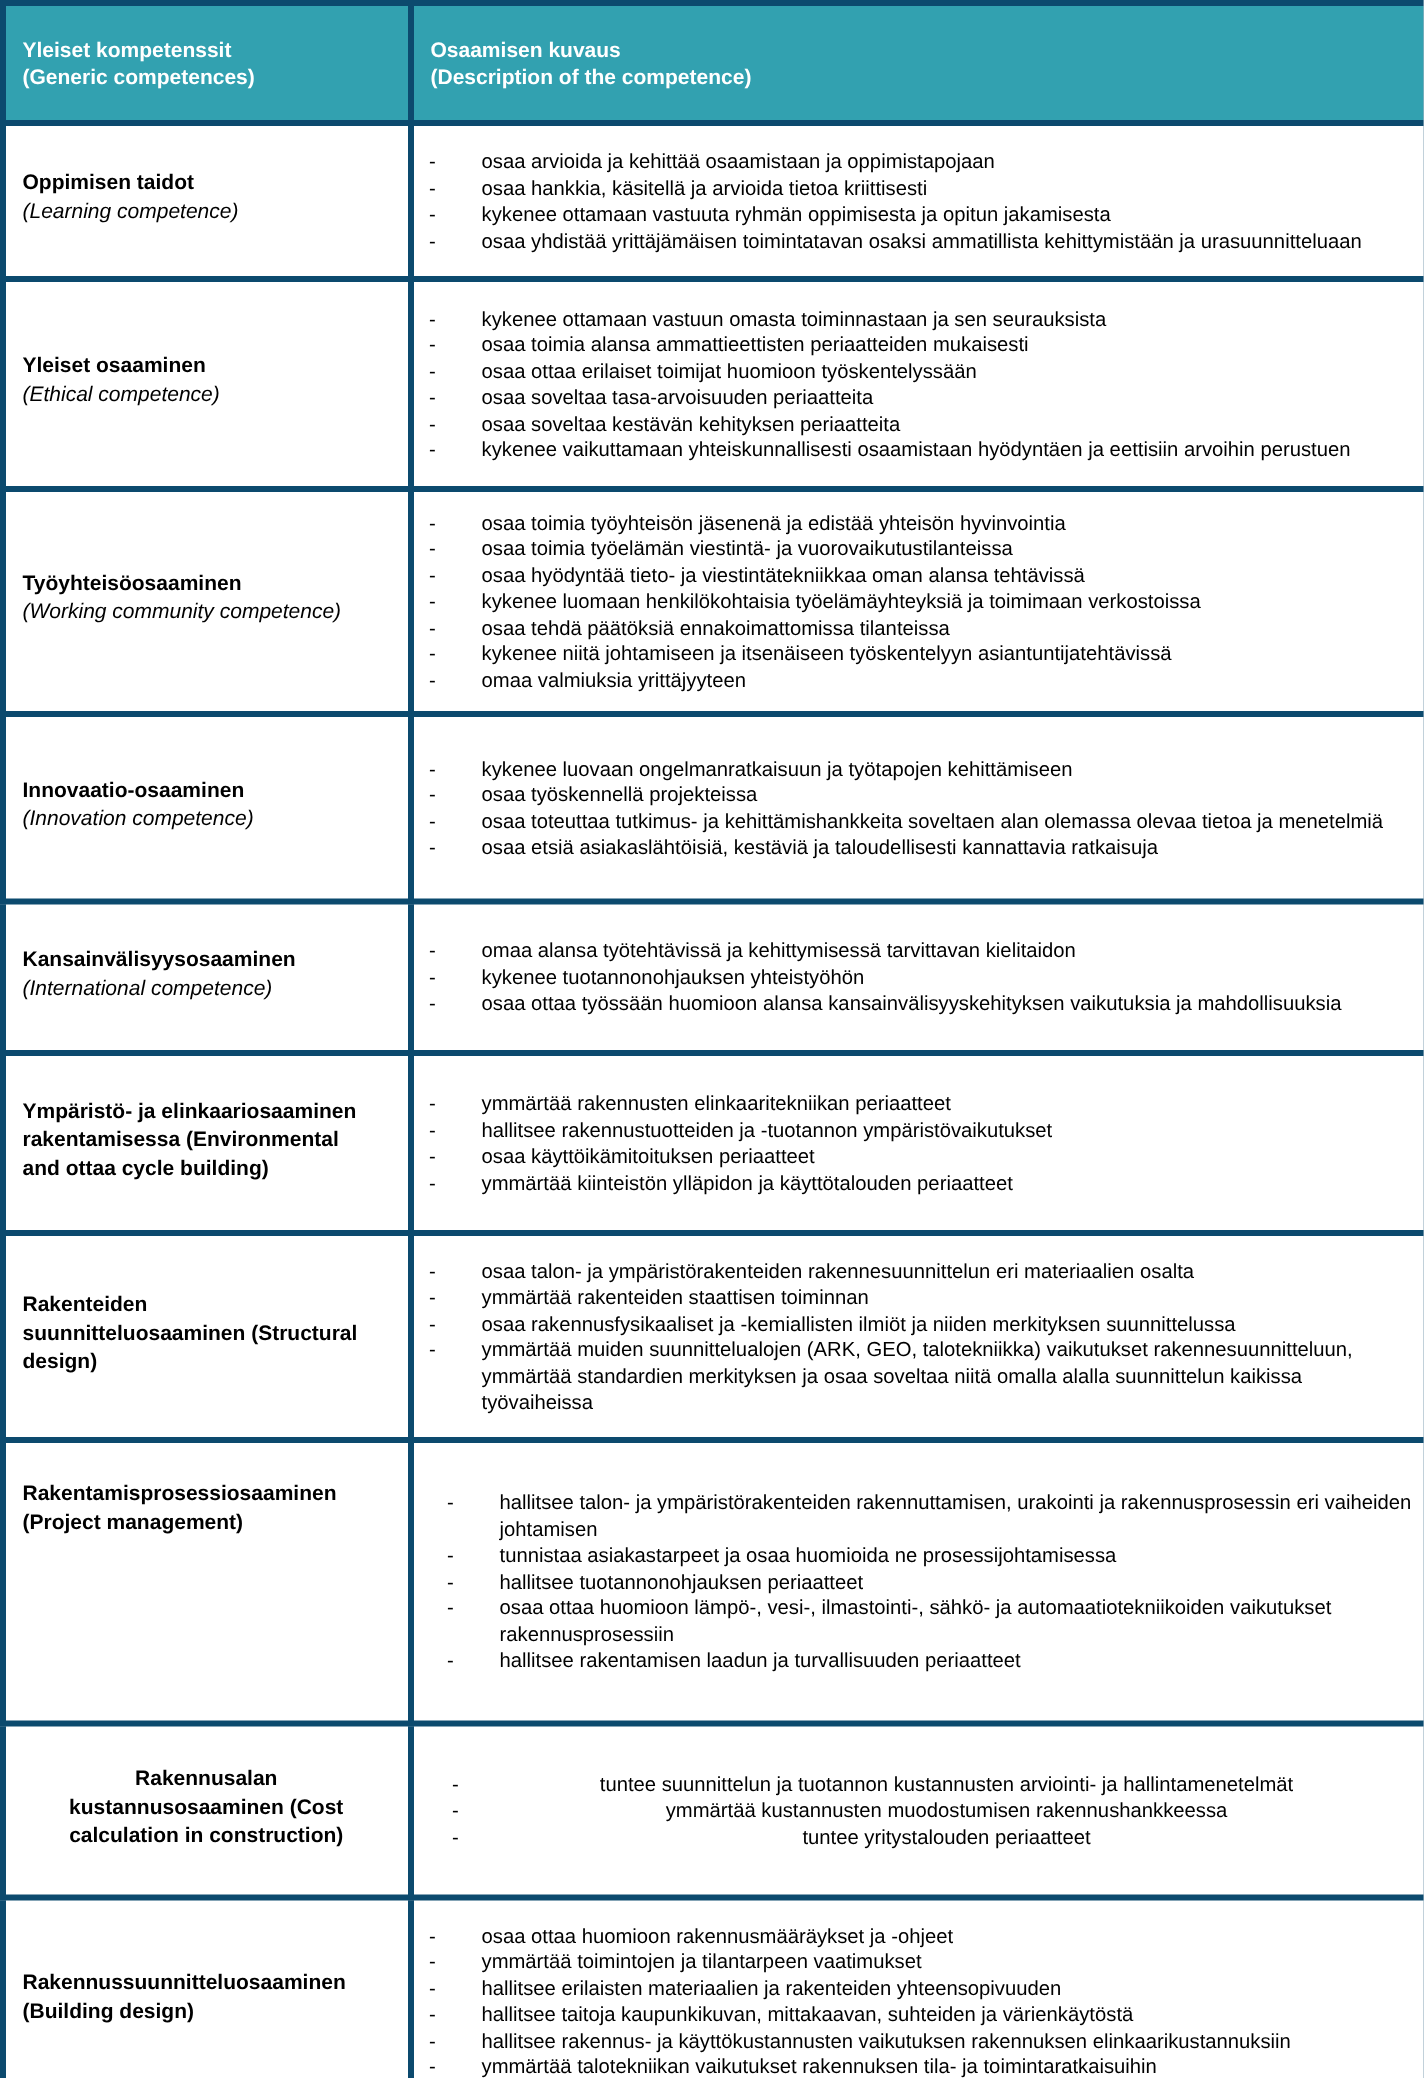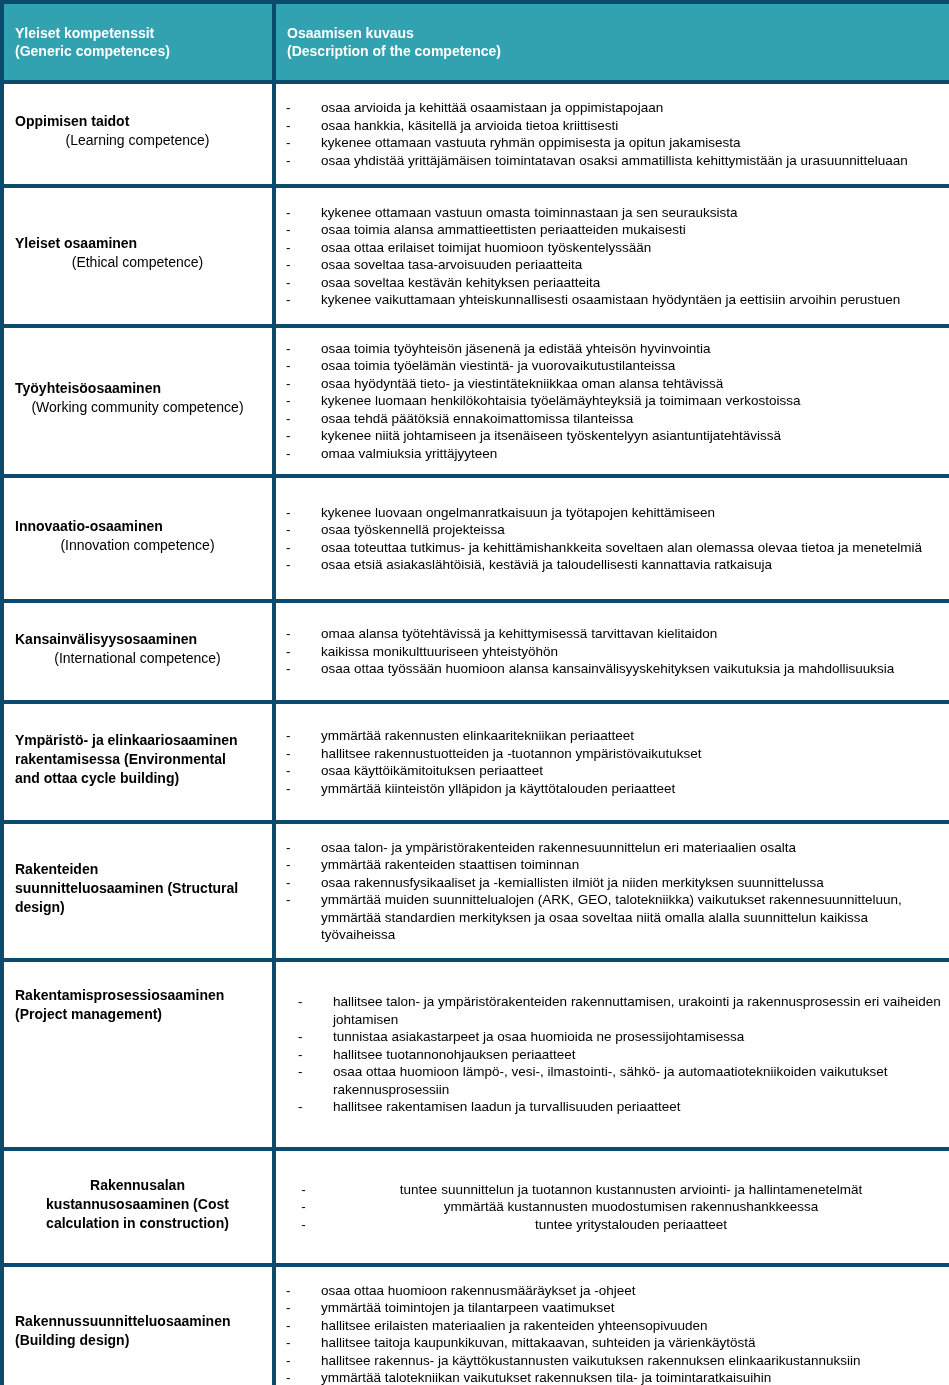--- a/index.html
+++ b/index.html
@@ -5,21 +5,21 @@
   html,body{margin:0;padding:0;background:#fff;}
   body{width:949px;font-family:"Liberation Sans","DejaVu Sans",sans-serif;color:#000;}
   table.comp{border-collapse:collapse;width:949px;table-layout:fixed;}
   table.comp col.c1{width:272px;}
   table.comp col.c2{width:677px;}
   table.comp td{border:4px solid #0c4a6e;vertical-align:middle;overflow:hidden;}
   tr.hdr td{background:var(--hdr-bg,#32a1b0);color:#fff;font-weight:bold;font-size:14px;line-height:18px;padding:6px 10px 6px 11px;white-space:pre-line;}
   tr.hdr2 td{border-top-width:3px;}
   td.left{padding:6px 12px 12px 11px;font-size:14px;line-height:19px;font-weight:bold;}
   td.left .t-fi{font-weight:bold;white-space:pre-line;}
-  td.left .t-en{font-weight:normal;text-align:center;}
+  td.left .t-en{font-weight:normal;font-style:italic;}
   td.right{padding:6px 8px 6px 8px;font-size:13.5px;line-height:17.5px;}
   .bullet{display:flex;align-items:flex-start;}
   .dash{flex:none;width:35px;padding-left:2px;}
   .btxt{flex:1;min-width:0;}
   
   tr.h-hdr1 td{height:64px;}
   tr.h-r1 td{height:82px;}
   tr.h-r2 td{height:118px;}
   tr.h-r3 td{height:128px;}
   tr.h-r4 td{height:103px;}
@@ -176,21 +176,21 @@
       <div class="t-fi">Kansainvälisyysosaaminen</div>
       <div class="t-en">(International competence)</div>
     </td>
     <td class="right">
           <div class="bullet">
             <span class="dash">-</span>
             <span class="btxt">omaa alansa työtehtävissä ja kehittymisessä tarvittavan kielitaidon</span>
           </div>
           <div class="bullet">
             <span class="dash">-</span>
-            <span class="btxt">kaikissa monikulttuuriseen yhteistyöhön</span>
+            <span class="btxt">kykenee tuotannonohjauksen yhteistyöhön</span>
           </div>
           <div class="bullet">
             <span class="dash">-</span>
             <span class="btxt">osaa ottaa työssään huomioon alansa kansainvälisyyskehityksen vaikutuksia ja mahdollisuuksia</span>
           </div>
         </td>
   </tr>
 
 
   <tr class="h-r6">

